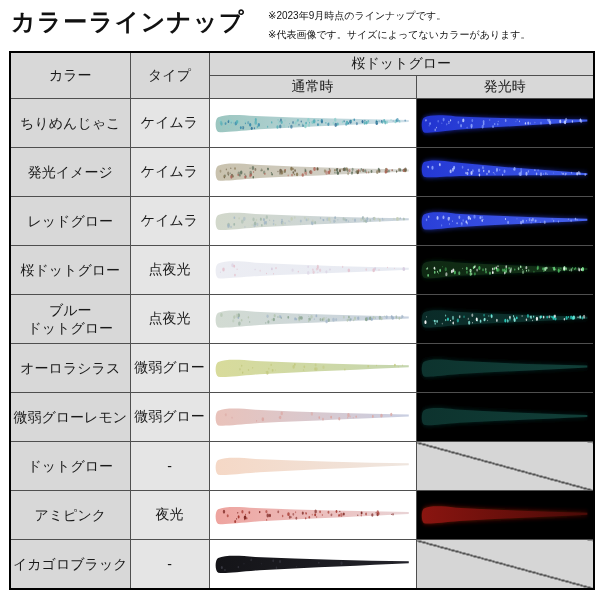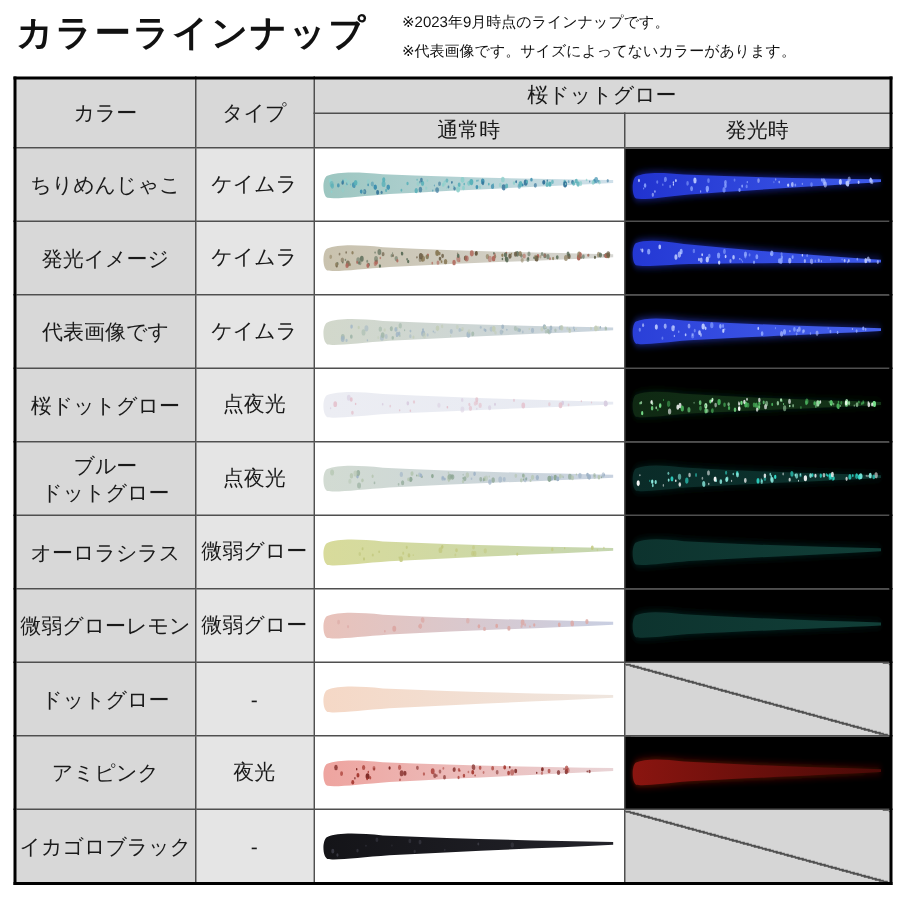--- a/index.html
+++ b/index.html
@@ -466,21 +466,21 @@
               <circle cx="163.6" cy="14.5" r="0.43" fill="#92aaff" opacity="0.70"></circle>
               <circle cx="126.1" cy="14.3" r="0.55" fill="#92aaff" opacity="0.54"></circle>
               <circle cx="61.8" cy="16.3" r="1.25" fill="#c4d0ff" opacity="0.91"></circle>
               <circle cx="146.0" cy="15.2" r="0.80" fill="#c4d0ff" opacity="0.59"></circle>
               <circle cx="90.6" cy="13.6" r="1.17" fill="#92aaff" opacity="0.82"></circle>
             </g>
           </svg>
         </td>
   </tr>
       <tr>
-    <td class="c-color"><span>代表画像です</span></td>
+    <td class="c-color"><span>レッドグロー</span></td>
     <td class="c-type"><span>ケイムラ</span></td>
     <td class="c-normal">
           <svg viewBox="0 0 200 30" preserveAspectRatio="none" class="lure-svg">
             <defs>
               <linearGradient id="grad-n2">
                 <stop offset="0%" stop-color="#d2d8cb"></stop>
                 <stop offset="100%" stop-color="#c9d4de"></stop>
               </linearGradient>
             </defs>
             <g transform="rotate(-0.5 100 15)">

